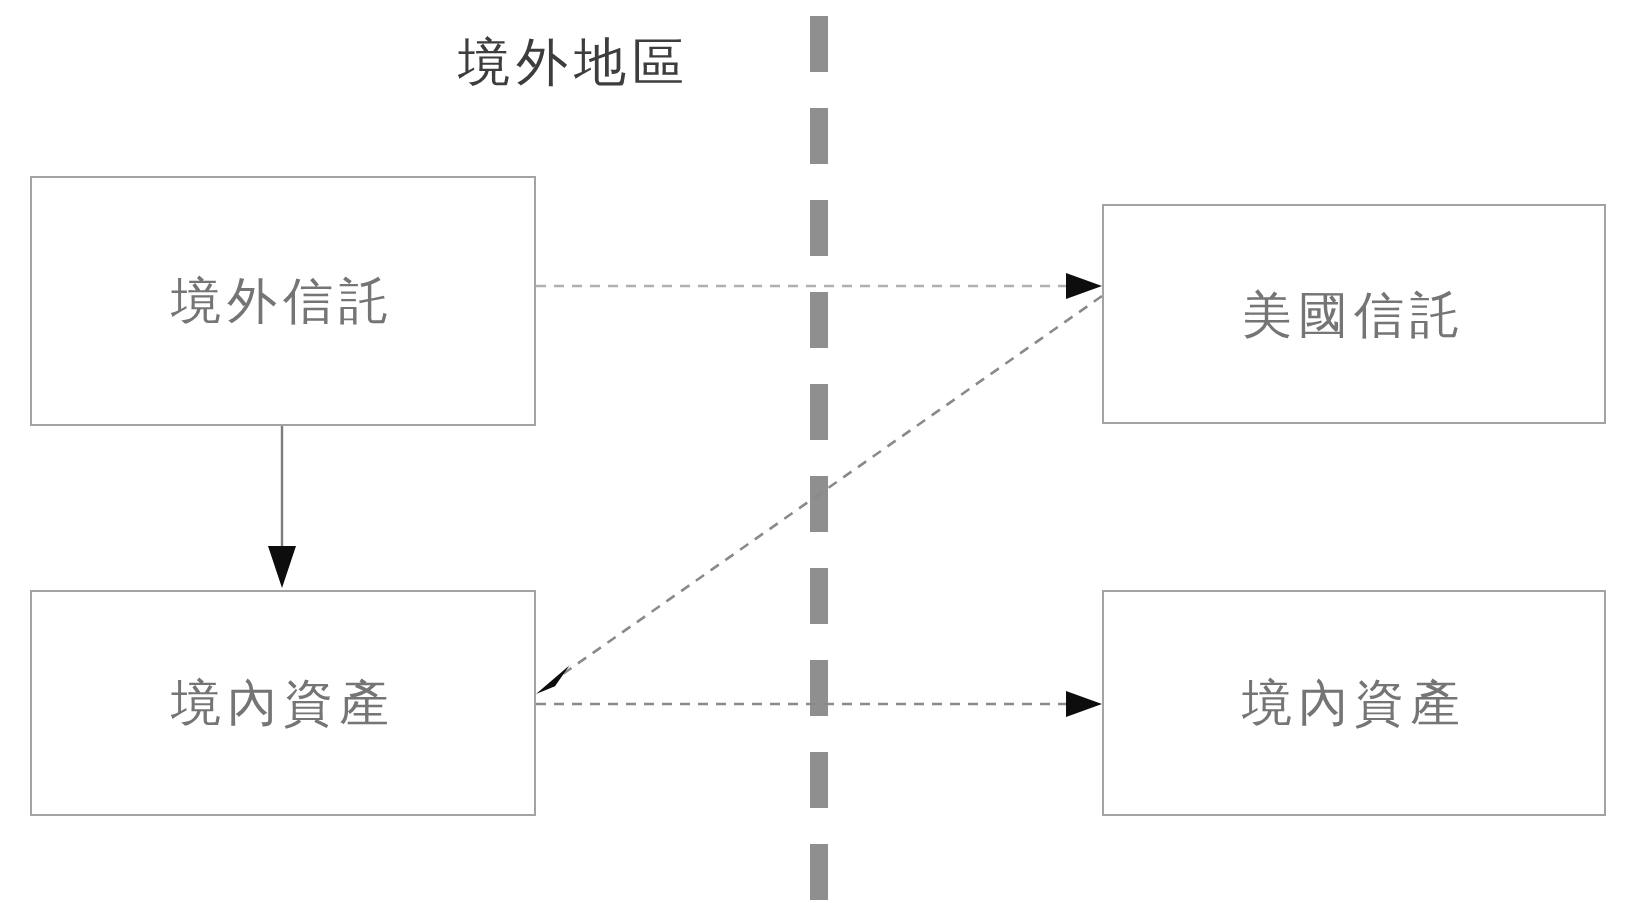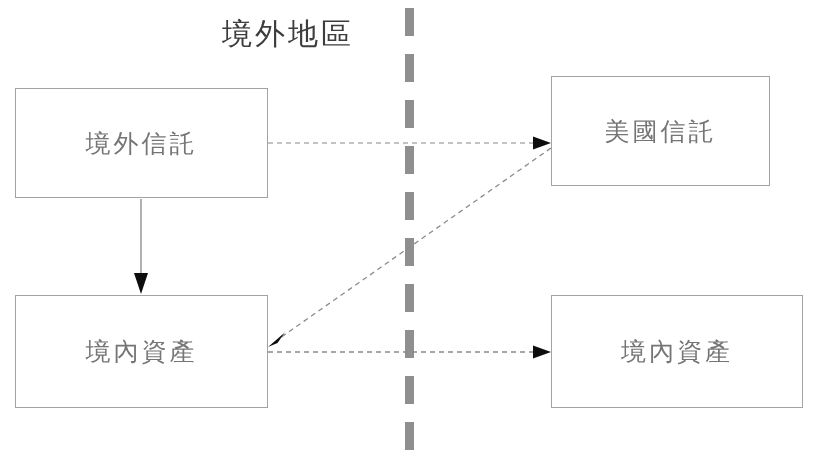--- a/index.html
+++ b/index.html
@@ -23,21 +23,21 @@
     width: 817px;
     height: 457px;
     background: var(--background);
     overflow: hidden;
   }
   .region-label {
     position: absolute;
     top: 14px;
     width: 130px;
     text-align: center;
-    font-size: 30px;
+    font-size: 26px;
     letter-spacing: 3px;
     color: var(--label-text);
     white-space: nowrap;
   }
   .region-label.left  { left: 222px; }
   .region-label.right { left: 475px; }
   .layer {
     position: absolute;
     left: 0; top: 0;
     width: 817px;
@@ -68,22 +68,22 @@
     background: var(--background);
     display: flex;
     align-items: center;
     justify-content: center;
     font-size: 25px;
     letter-spacing: 3px;
     color: var(--box-text);
     white-space: nowrap;
     box-sizing: border-box;
   }
-  .node.tl { left: 15px;  top: 88px;  width: 253px; height: 110px; }
-  .node.tr { left: 551px; top: 76px;  width: 219px; height: 110px; }
+  .node.tl { left: 15px;  top: 88px;  width: 253px; height: 125px; }
+  .node.tr { left: 551px; top: 102px;  width: 252px; height: 110px; }
   .node.bl { left: 15px;  top: 295px; width: 253px; height: 113px; }
   .node.br { left: 551px; top: 295px; width: 252px; height: 113px; }
 </style>
 </head>
 <body>
 
 <div class="canvas">
 
   <div class="region-label left">境外地區</div>
 

